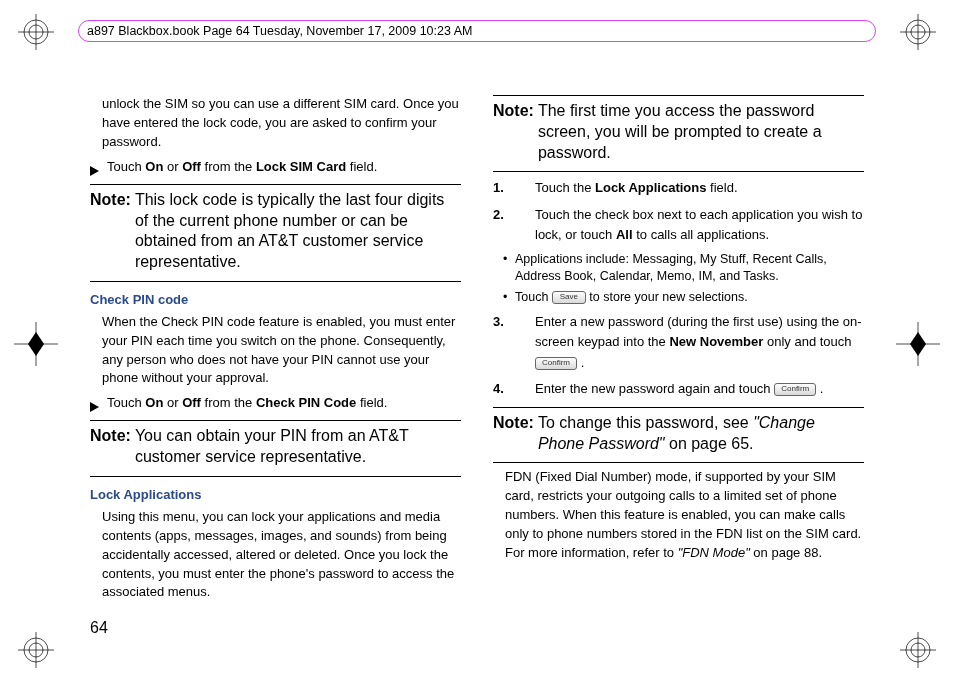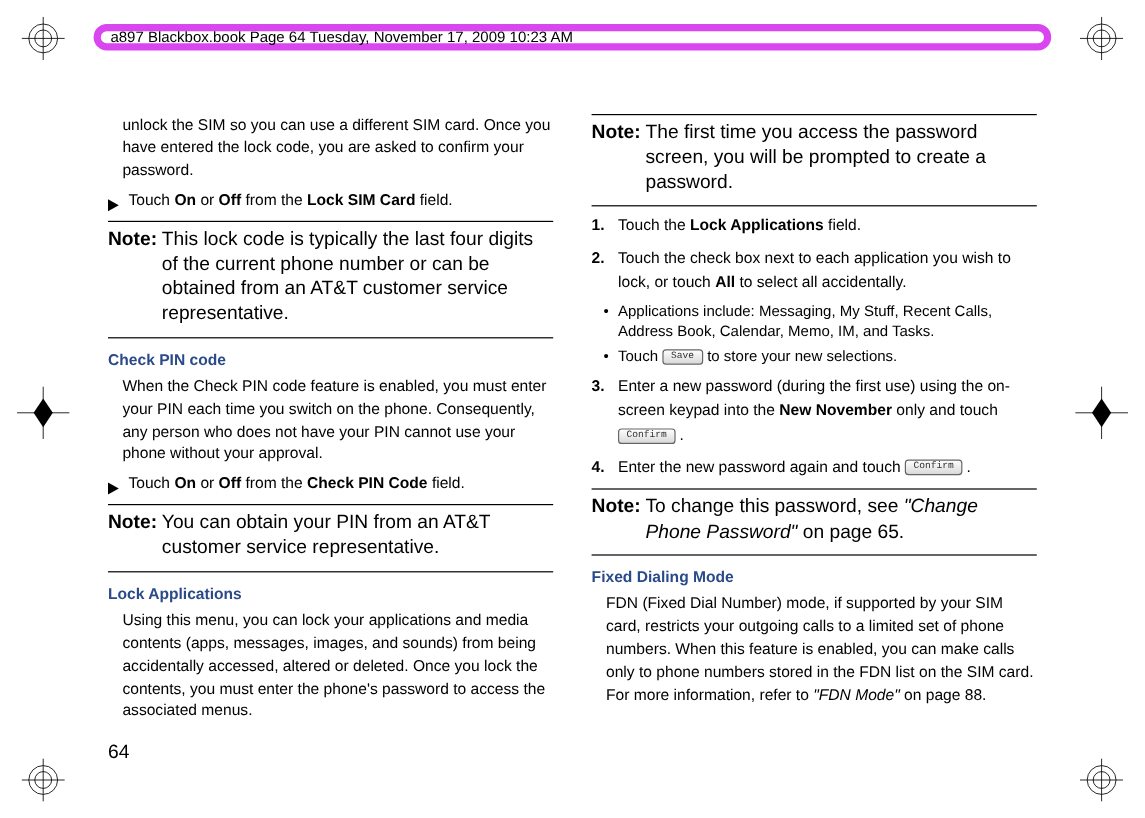--- a/index.html
+++ b/index.html
@@ -18,21 +18,21 @@
     align-items: center;
     justify-content: center;
   }
   .crop-mark svg { display: block; }
   .header-bar {
     position: absolute;
     top: 20px;
     left: 78px;
     right: 78px;
     height: 22px;
-    border: 6px solid #d946ef;
+    border: 1px solid #d946ef;
     border-radius: 11px;
     display: flex;
     align-items: center;
     padding-left: 8px;
     font-size: 12.5px;
   }
   .page-area {
     position: absolute;
     top: 95px;
     left: 90px;
@@ -85,38 +85,38 @@
     font-weight: bold;
     font-size: 13px;
     margin: 10px 0 6px 0;
   }
   .ol-step {
     display: flex;
     margin: 6px 0;
     line-height: 1.55;
   }
   .ol-num { font-weight: bold; width: 22px; flex: 0 0 auto; }
-  .ol-body { flex: 1; }
+  .ol-body { flex: 1; margin-left: 20px; }
   .bullet {
     display: flex;
     margin: 3px 0 3px 10px;
     line-height: 1.4;
     font-size: 12.5px;
   }
   .bullet-dot { flex: 0 0 auto; width: 12px; }
   .btn {
     display: inline-block;
     border: 1px solid #666;
     background: linear-gradient(#fdfdfd,#e8e8e8 60%,#d9d9d9);
     border-radius: 3px;
     font-size: 8px;
     padding: 1px 6px;
     vertical-align: middle;
     line-height: 1.1;
-    font-family: Liberation Mono, monospace;
+    font-family: Liberation Sans, sans-serif;
     color:#333;
     min-width: 34px;
     text-align:center;
   }
   .page-num {
     position: absolute;
     bottom: 0;
     left: 0;
     font-size: 16px;
   }
@@ -229,21 +229,21 @@
       <div class="ol-step">
         <span class="ol-num">1.</span>
         <span class="ol-body">
           <span>Touch the </span><b>Lock Applications</b><span> field.</span>
         </span>
       </div>
 
       <div class="ol-step">
         <span class="ol-num">2.</span>
         <span class="ol-body">
-          <span>Touch the check box next to each application you wish to lock, or touch </span><b>All</b><span> to select all accidentally.</span>
+          <span>Touch the check box next to each application you wish to lock, or touch </span><b>All</b><span> to calls all applications.</span>
         </span>
       </div>
 
       <div class="bullet">
         <span class="bullet-dot">•</span>
         <span>Applications include: Messaging, My Stuff, Recent Calls, Address Book, Calendar, Memo, IM, and Tasks.</span>
       </div>
       <div class="bullet">
         <span class="bullet-dot">•</span>
         <span>
@@ -271,21 +271,20 @@
 
       <hr class="hr">
       <div class="note">
         <span class="note-label">Note:</span>
         <span class="note-text">
           <span>To change this password, see </span><i>"Change Phone Password"</i><span> on page 65.</span>
         </span>
       </div>
       <hr class="hr">
 
-      <div class="heading" style="margin-left:0">Fixed Dialing Mode</div>
       <p class="para indent">
         <span>FDN (Fixed Dial Number) mode, if supported by your SIM card, restricts your outgoing calls to a limited set of phone numbers. When this feature is enabled, you can make calls only to phone numbers stored in the FDN list on the SIM card. For more information, refer to </span><i>"FDN Mode"</i><span>  on page 88.</span>
       </p>
     </div>
   </div>
 
   <div class="page-num">64</div>
 </div>
 
 </body></html>

